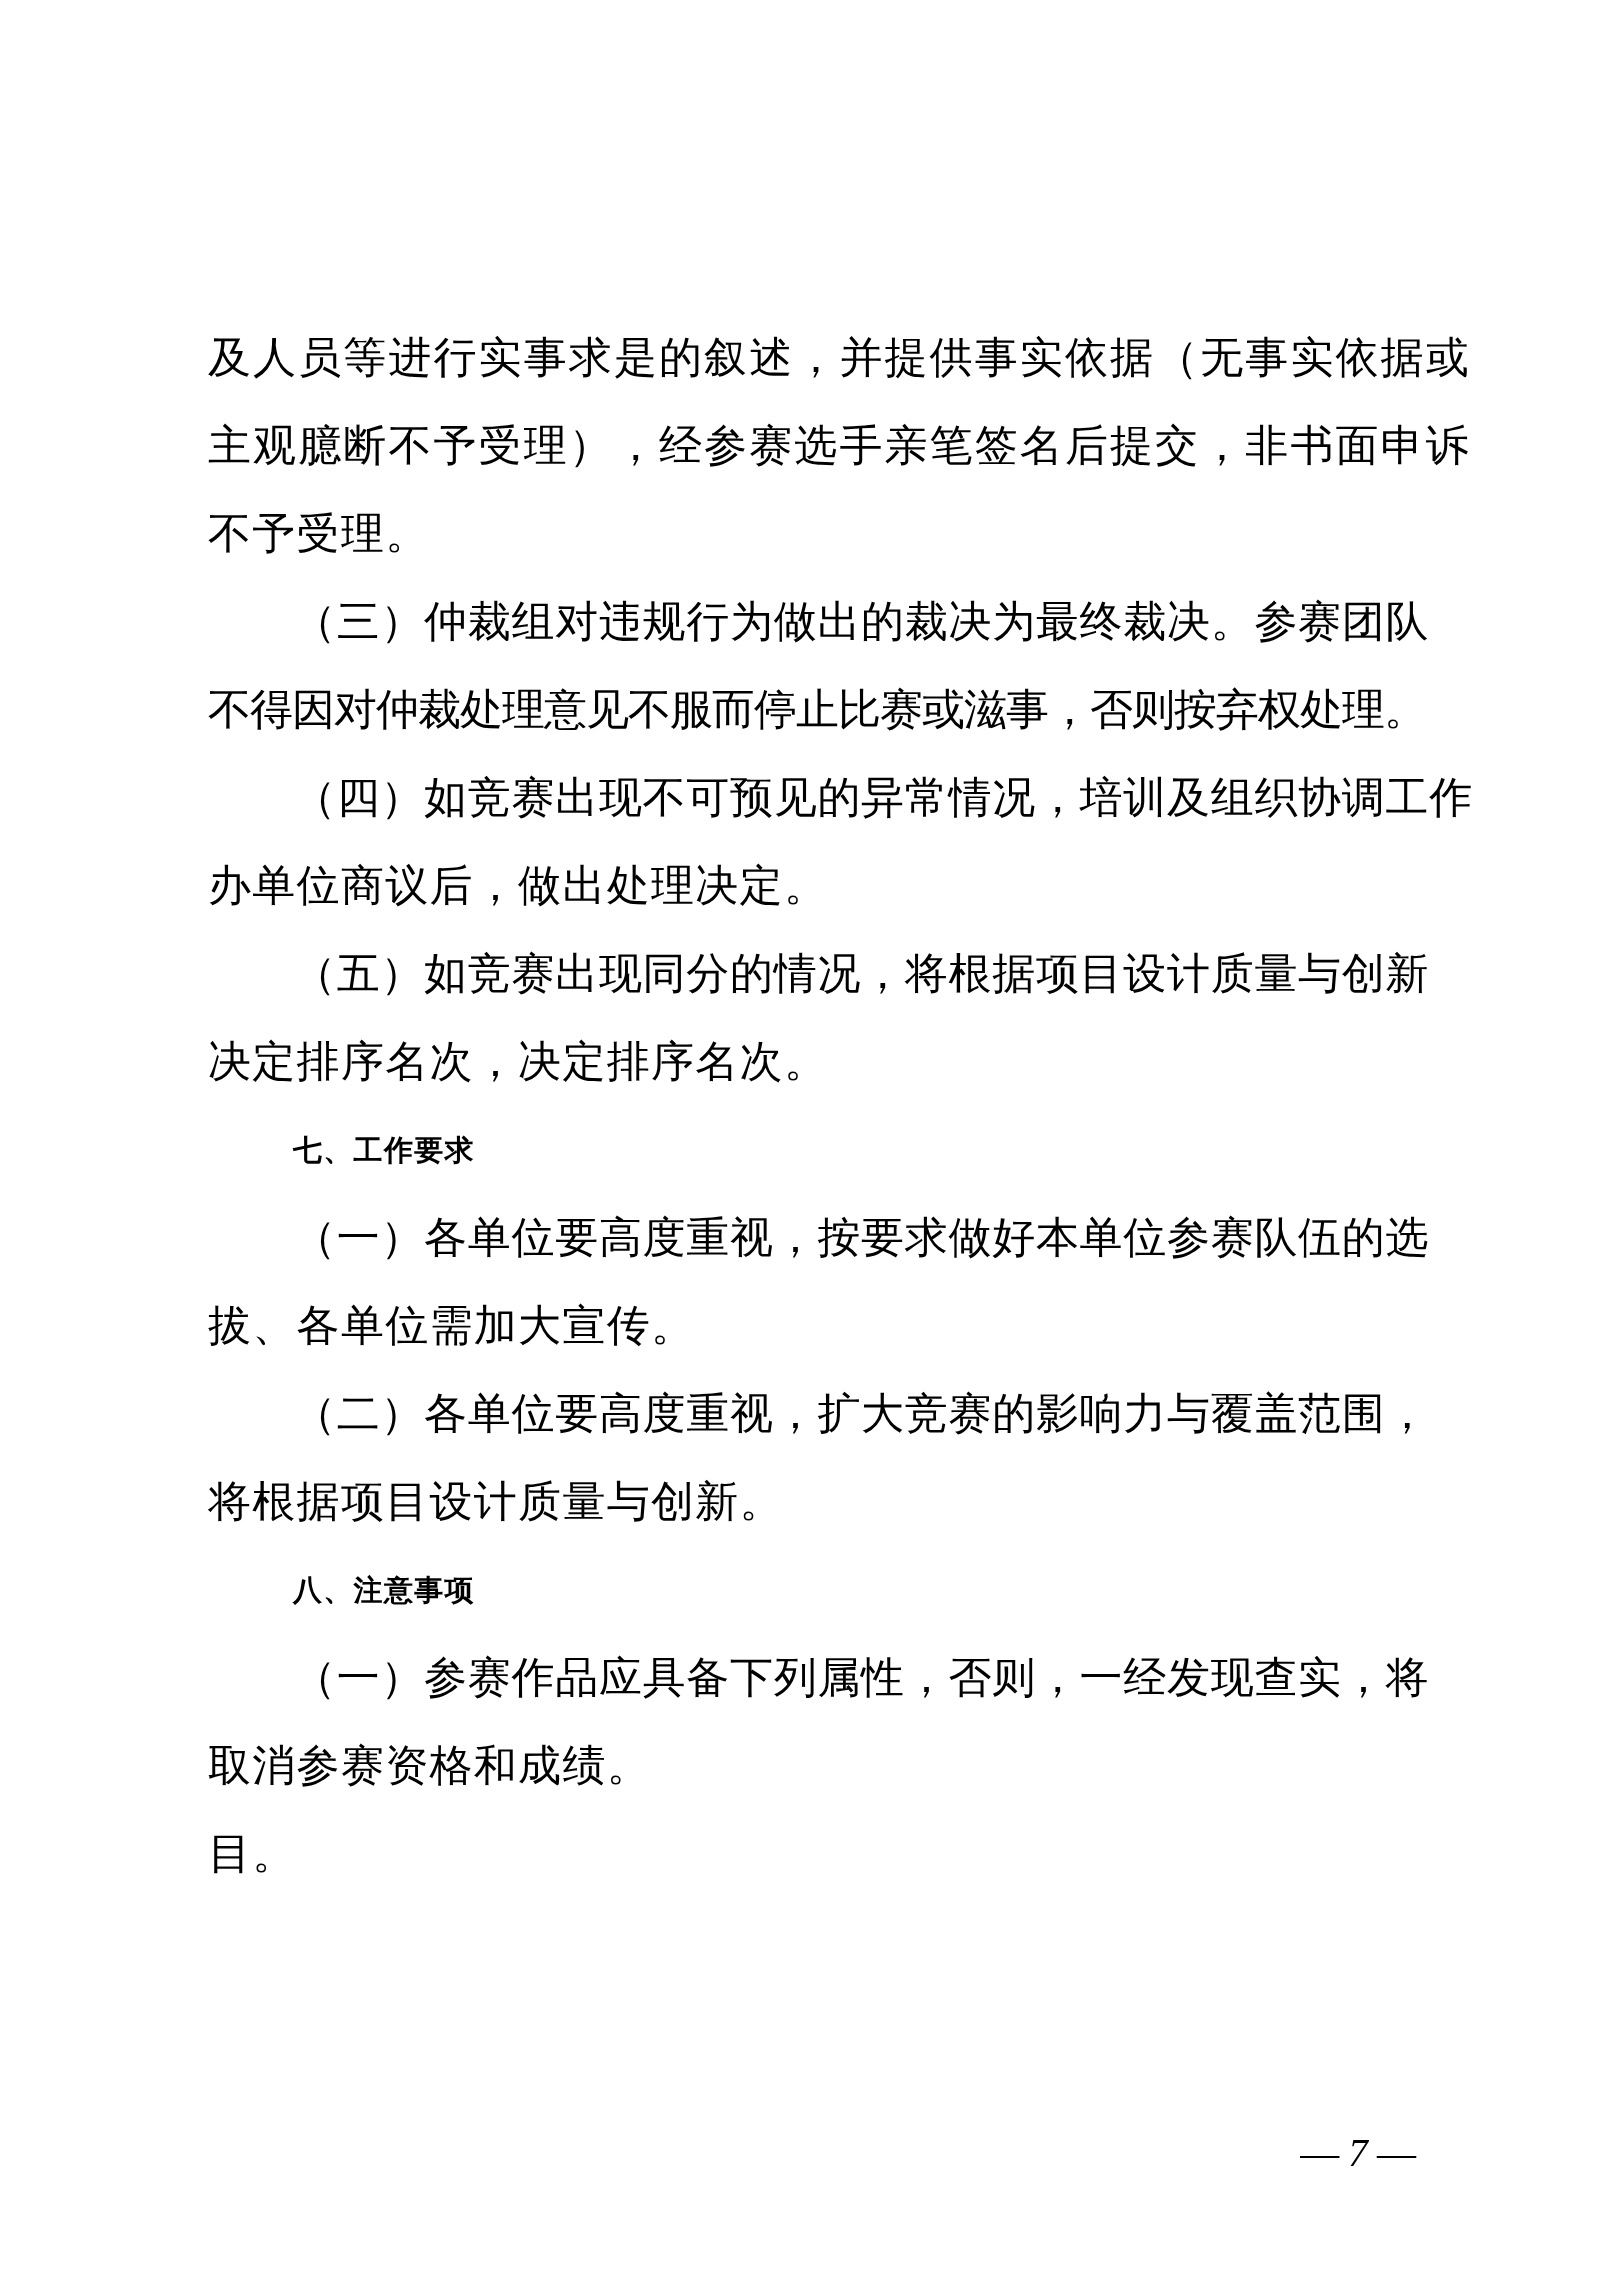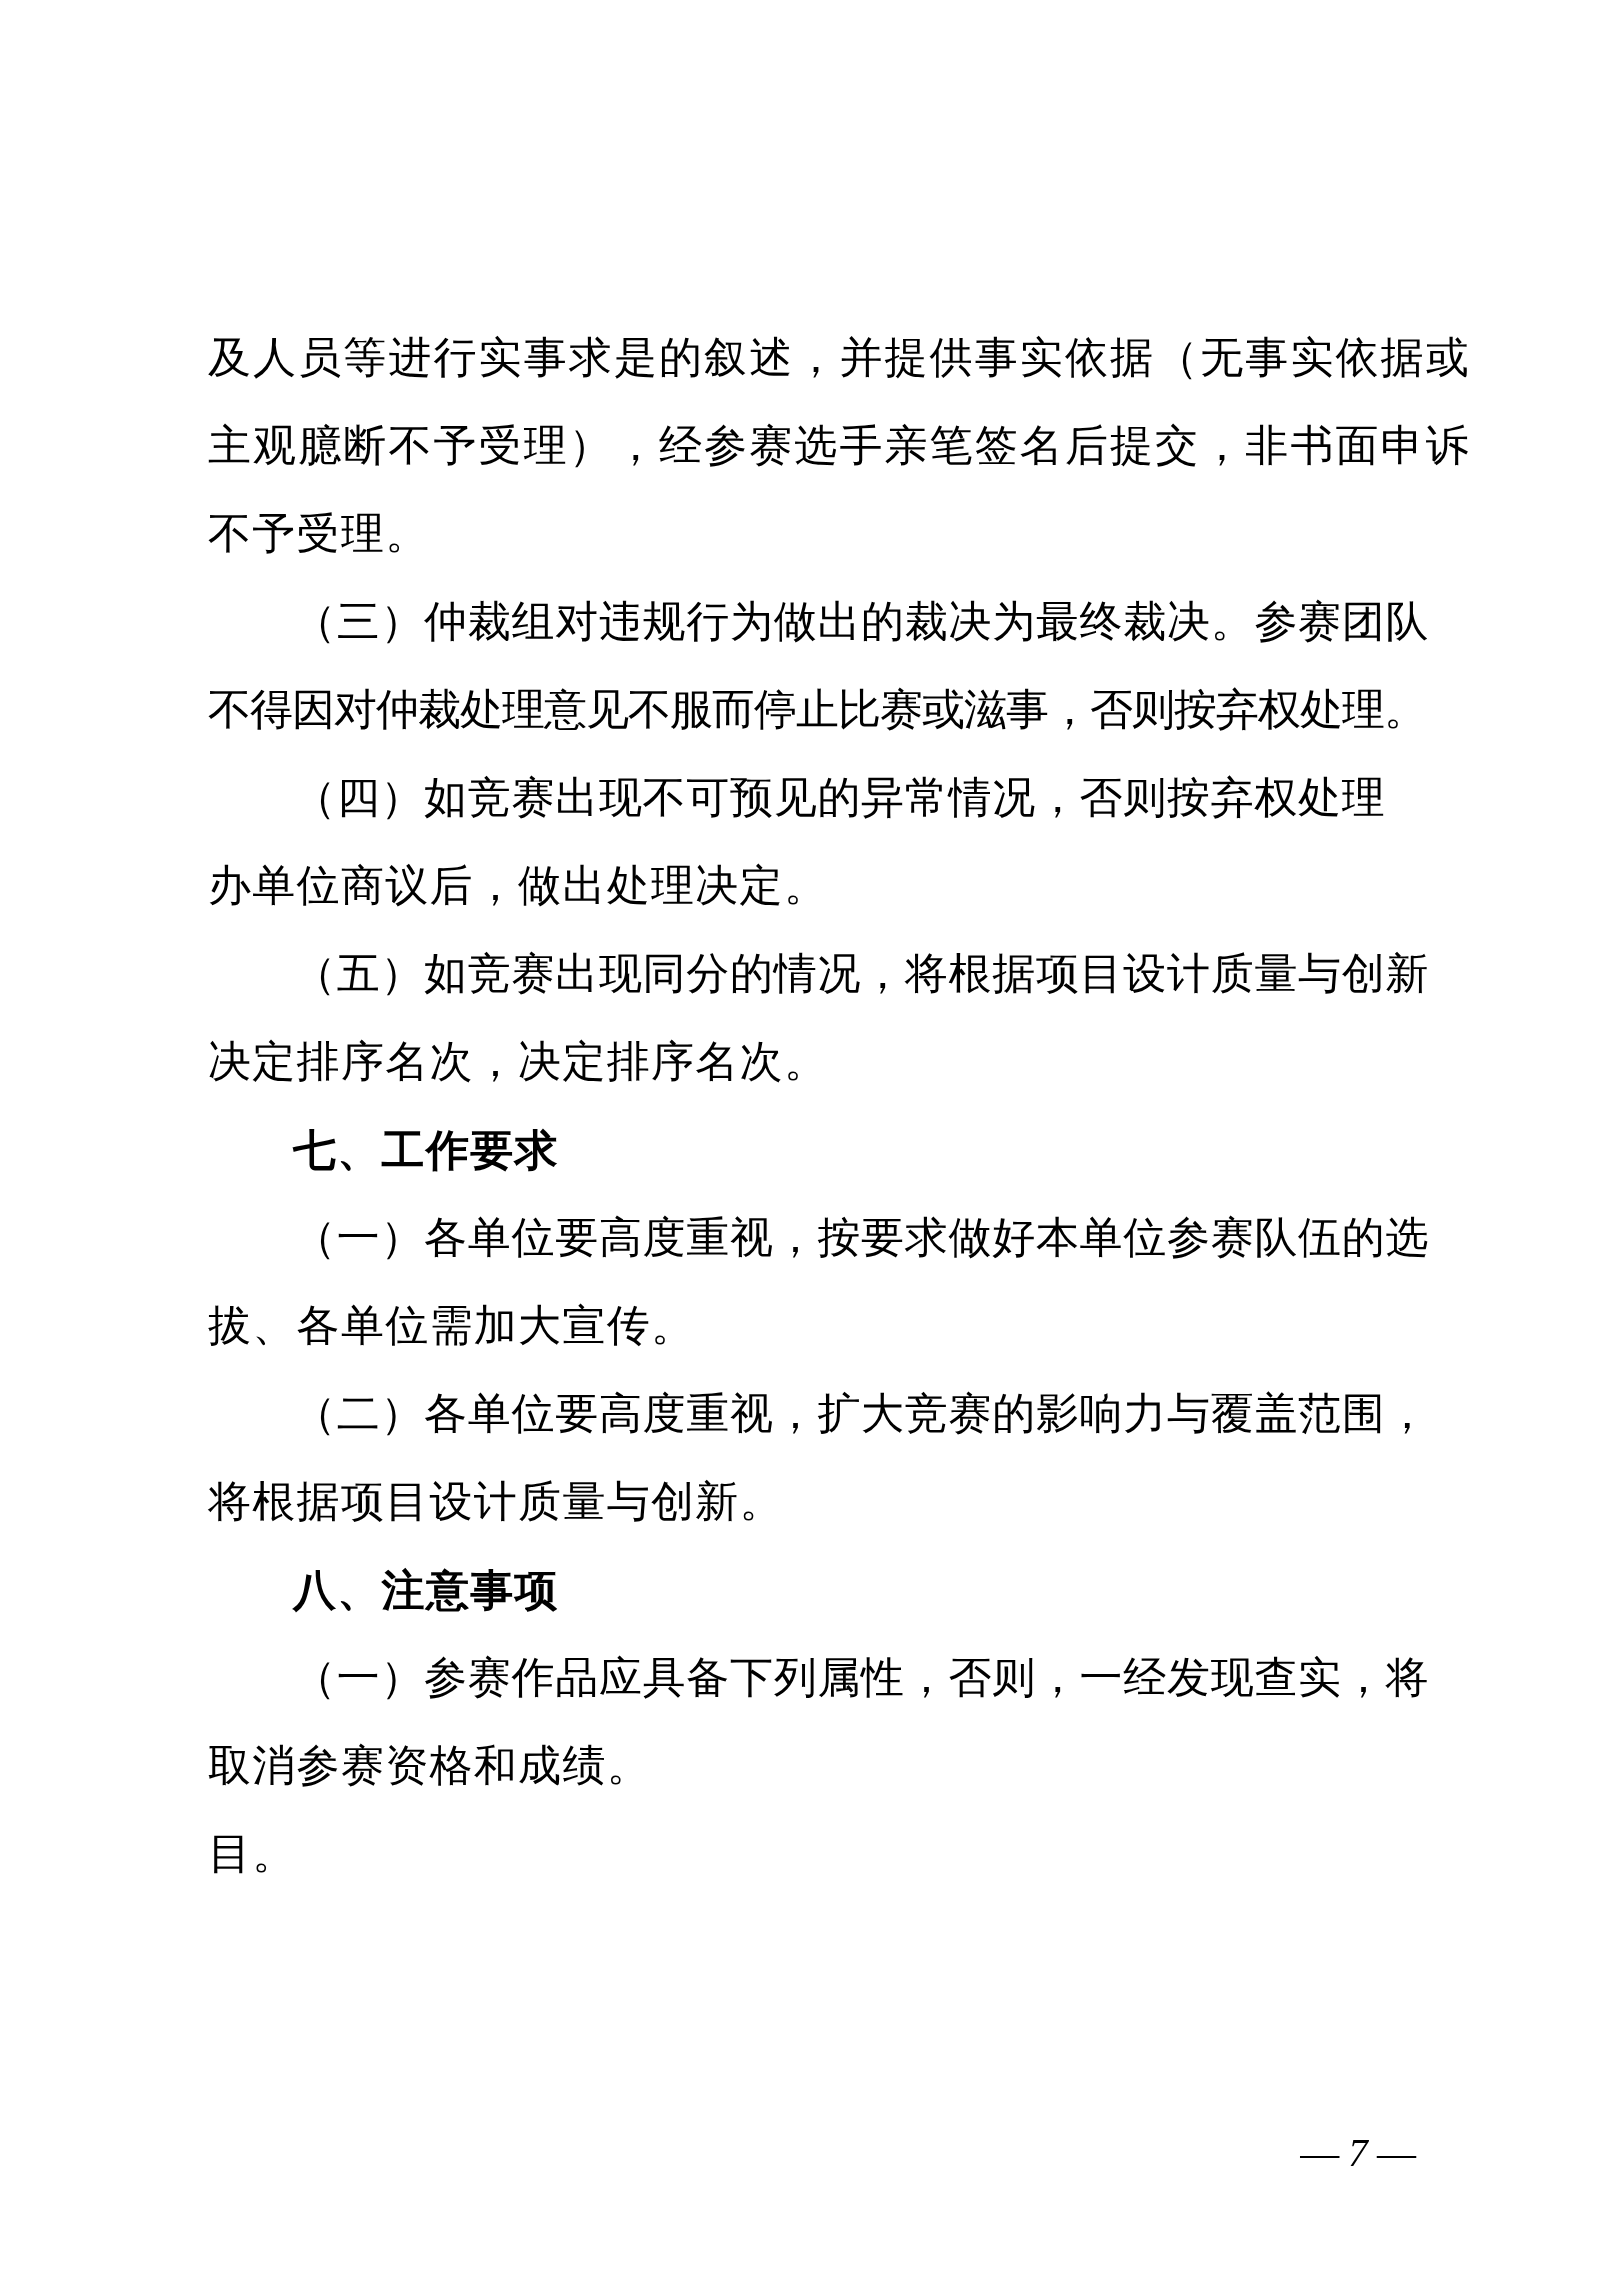--- a/index.html
+++ b/index.html
@@ -32,21 +32,21 @@
     white-space: nowrap;
     letter-spacing: 1.3px;
   }
   .line.indent { padding-left: 85px; }
   .line.j0 { letter-spacing: 2.1px; }   
   .line.j1 { letter-spacing: 0.7px; }     
   .line.tight { letter-spacing: -1px; } 
   .line.heading {
     font-family: "Liberation Sans", "DejaVu Sans", sans-serif;
     font-weight: 700;
-    font-size: 43px;
+    font-size: 29px;
   }
   .lead { font-weight: 700; }
   .footer {
     position: absolute;
     top: 2123px;
     right: 207px;
     height: 59px;
     line-height: 59px;
     font-size: 39px;
     font-family: "Liberation Serif", "DejaVu Serif", serif;
@@ -61,21 +61,21 @@
 </head>
 <body>
 
 <div class="page">
   <div class="content" id="doc-body">
       <div class="line j0"><span>及人员等进行实事求是的叙述，并提供事实依据（无事实依据或</span></div>
       <div class="line j0"><span>主观臆断不予受理），经参赛选手亲笔签名后提交，非书面申诉</span></div>
       <div class="line"><span>不予受理。</span></div>
       <div class="line indent j1"><span>（三）仲裁组对违规行为做出的裁决为最终裁决。参赛团队</span></div>
       <div class="line tight"><span>不得因对仲裁处理意见不服而停止比赛或滋事，否则按弃权处理。</span></div>
-      <div class="line indent j1"><span>（四）如竞赛出现不可预见的异常情况，否则按弃权处理</span></div>
+      <div class="line indent j1"><span>（四）如竞赛出现不可预见的异常情况，培训及组织协调工作</span></div>
       <div class="line"><span>办单位商议后，做出处理决定。</span></div>
       <div class="line indent j1"><span>（五）如竞赛出现同分的情况，将根据项目设计质量与创新</span></div>
       <div class="line"><span>决定排序名次，决定排序名次。</span></div>
       <div class="line indent heading"><span>七、工作要求</span></div>
       <div class="line indent j1"><span>（一）各单位要高度重视，按要求做好本单位参赛队伍的选</span></div>
       <div class="line"><span>拔、各单位需加大宣传。</span></div>
       <div class="line indent j1"><span>（二）各单位要高度重视，扩大竞赛的影响力与覆盖范围，</span></div>
       <div class="line"><span>将根据项目设计质量与创新。</span></div>
       <div class="line indent heading"><span>八、注意事项</span></div>
       <div class="line indent j1"><span>（一）参赛作品应具备下列属性，否则，一经发现查实，将</span></div>

